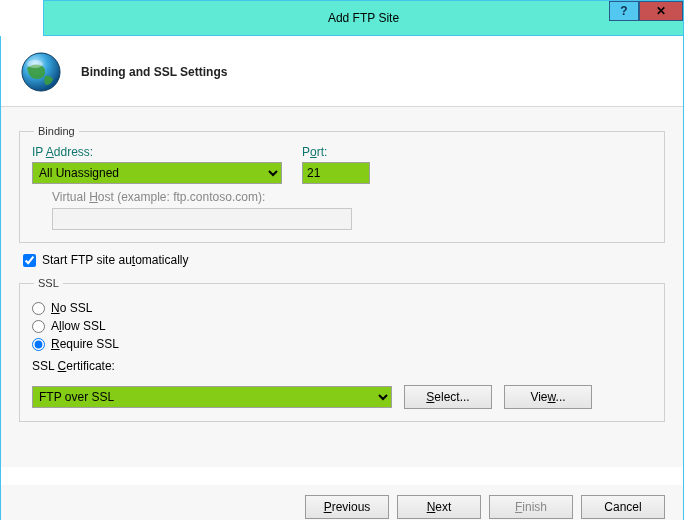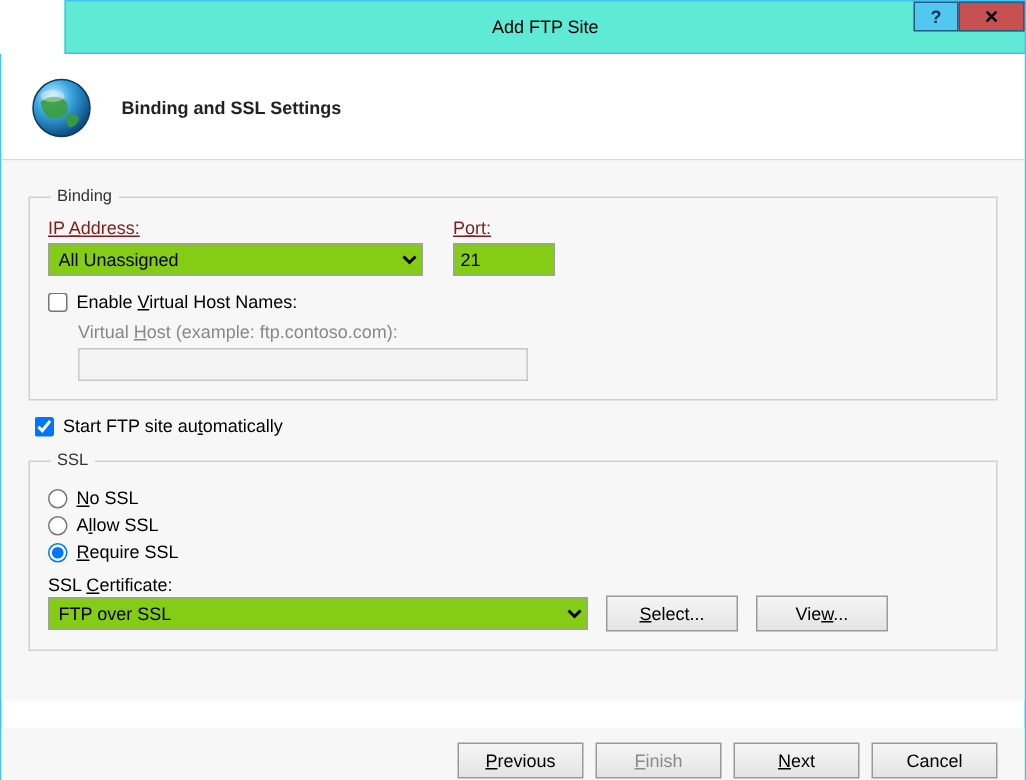--- a/index.html
+++ b/index.html
@@ -86,21 +86,21 @@
     position: relative;
   }
   fieldset.group > legend {
     font-size: 11px;
     padding: 0 4px;
     color: #333;
     margin-left: 2px;
   }
   .row { display: flex; gap: 20px; }
   .field { display: flex; flex-direction: column; gap: 3px; }
-  .field label { font-size: 12px; color: #7f1d1d; text-decoration: underline; }
+  .field label { font-size: 12px; color: #0f766e; }
   .u { text-decoration: underline; }
   select.combo, input.txt {
     height: 22px;
     border: 1px solid #a0a0a0;
     background: #84cc16;
     font-family: inherit;
     font-size: 12px;
     padding: 1px 4px;
   }
   select.combo { padding: 1px 2px; }
@@ -127,21 +127,21 @@
   .autostart {
     display: flex; align-items: center; gap: 6px;
     margin: 10px 4px 10px 4px;
   }
   .radio-row {
     display: flex; align-items: center; gap: 6px;
     margin: 4px 0;
   }
   .ssl-cert-row {
     display: flex; align-items: center; gap: 12px;
-    margin-top: 0;
+    margin-top: 12px;
   }
   .ssl-cert-combo { width: 360px; }
   .btn {
     height: 24px;
     min-width: 80px;
     border: 1px solid #9a9a9a;
     background: linear-gradient(#f5f5f5,#e4e4e4);
     font-family: inherit;
     font-size: 12px;
     padding: 0 12px;
@@ -210,24 +210,20 @@
           <select class="combo ip-field">
             <option>All Unassigned</option>
           </select>
         </div>
         <div class="field">
           <label><span>P</span><span class="u">o</span><span>rt:</span></label>
           <input class="txt port-field" type="text" value="21" style="">
         </div>
       </div>
 
-      <div class="chk-row">
-        <input type="checkbox" style="">
-        <label><span>Enable </span><span class="u">V</span><span>irtual Host Names:</span></label>
-      </div>
 
       <div class="vhost-block">
         <div class="vhost-label"><span>Virtual </span><span class="u">H</span><span>ost (example: ftp.contoso.com):</span></div>
         <input class="vhost-input" type="text" disabled="" value="" style="">
       </div>
     </fieldset>
 
     <div class="autostart">
       <input type="checkbox" checked="" style="">
       <label><span>Start FTP site au</span><span class="u">t</span><span>omatically</span></label>
@@ -256,19 +252,19 @@
         </select>
         <button class="btn small"><span class="u">S</span><span>elect...</span></button>
         <button class="btn small"><span>Vie</span><span class="u">w</span><span>...</span></button>
       </div>
     </fieldset>
 
   </div>
 
   <div class="footer">
     <button class="btn"><span class="u">P</span><span>revious</span></button>
+    <button class="btn"><span class="u">N</span><span>ext</span></button>
     <button class="btn disabled" disabled=""><span class="u">F</span><span>inish</span></button>
-    <button class="btn"><span class="u">N</span><span>ext</span></button>
     <button class="btn">Cancel</button>
   </div>
 
   <div class="watermark">wsxin.com</div>
 </div>
 
 </body></html>

